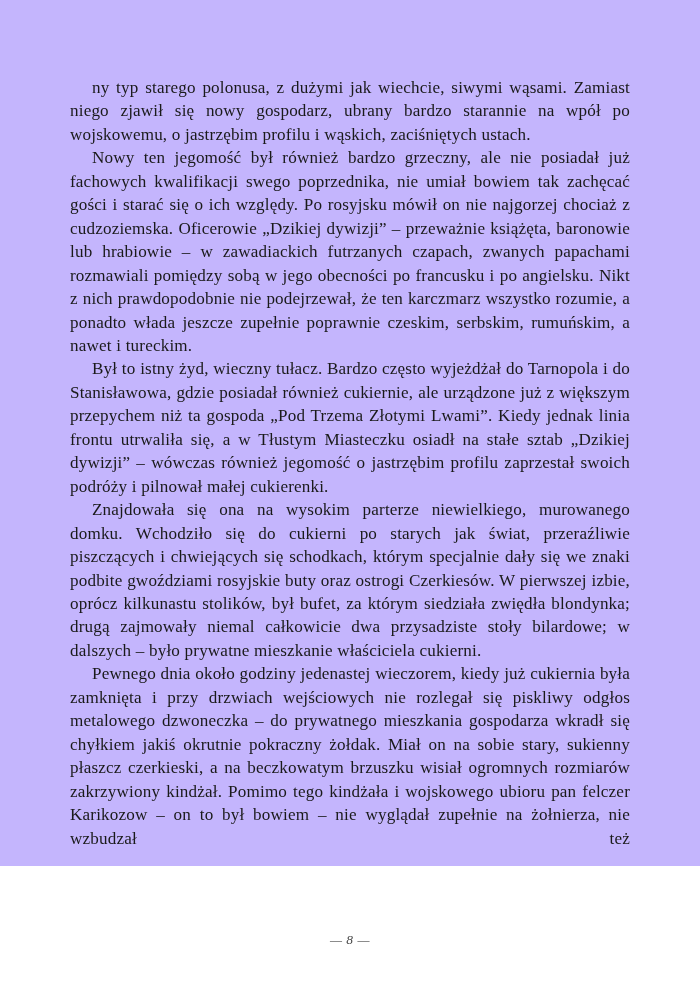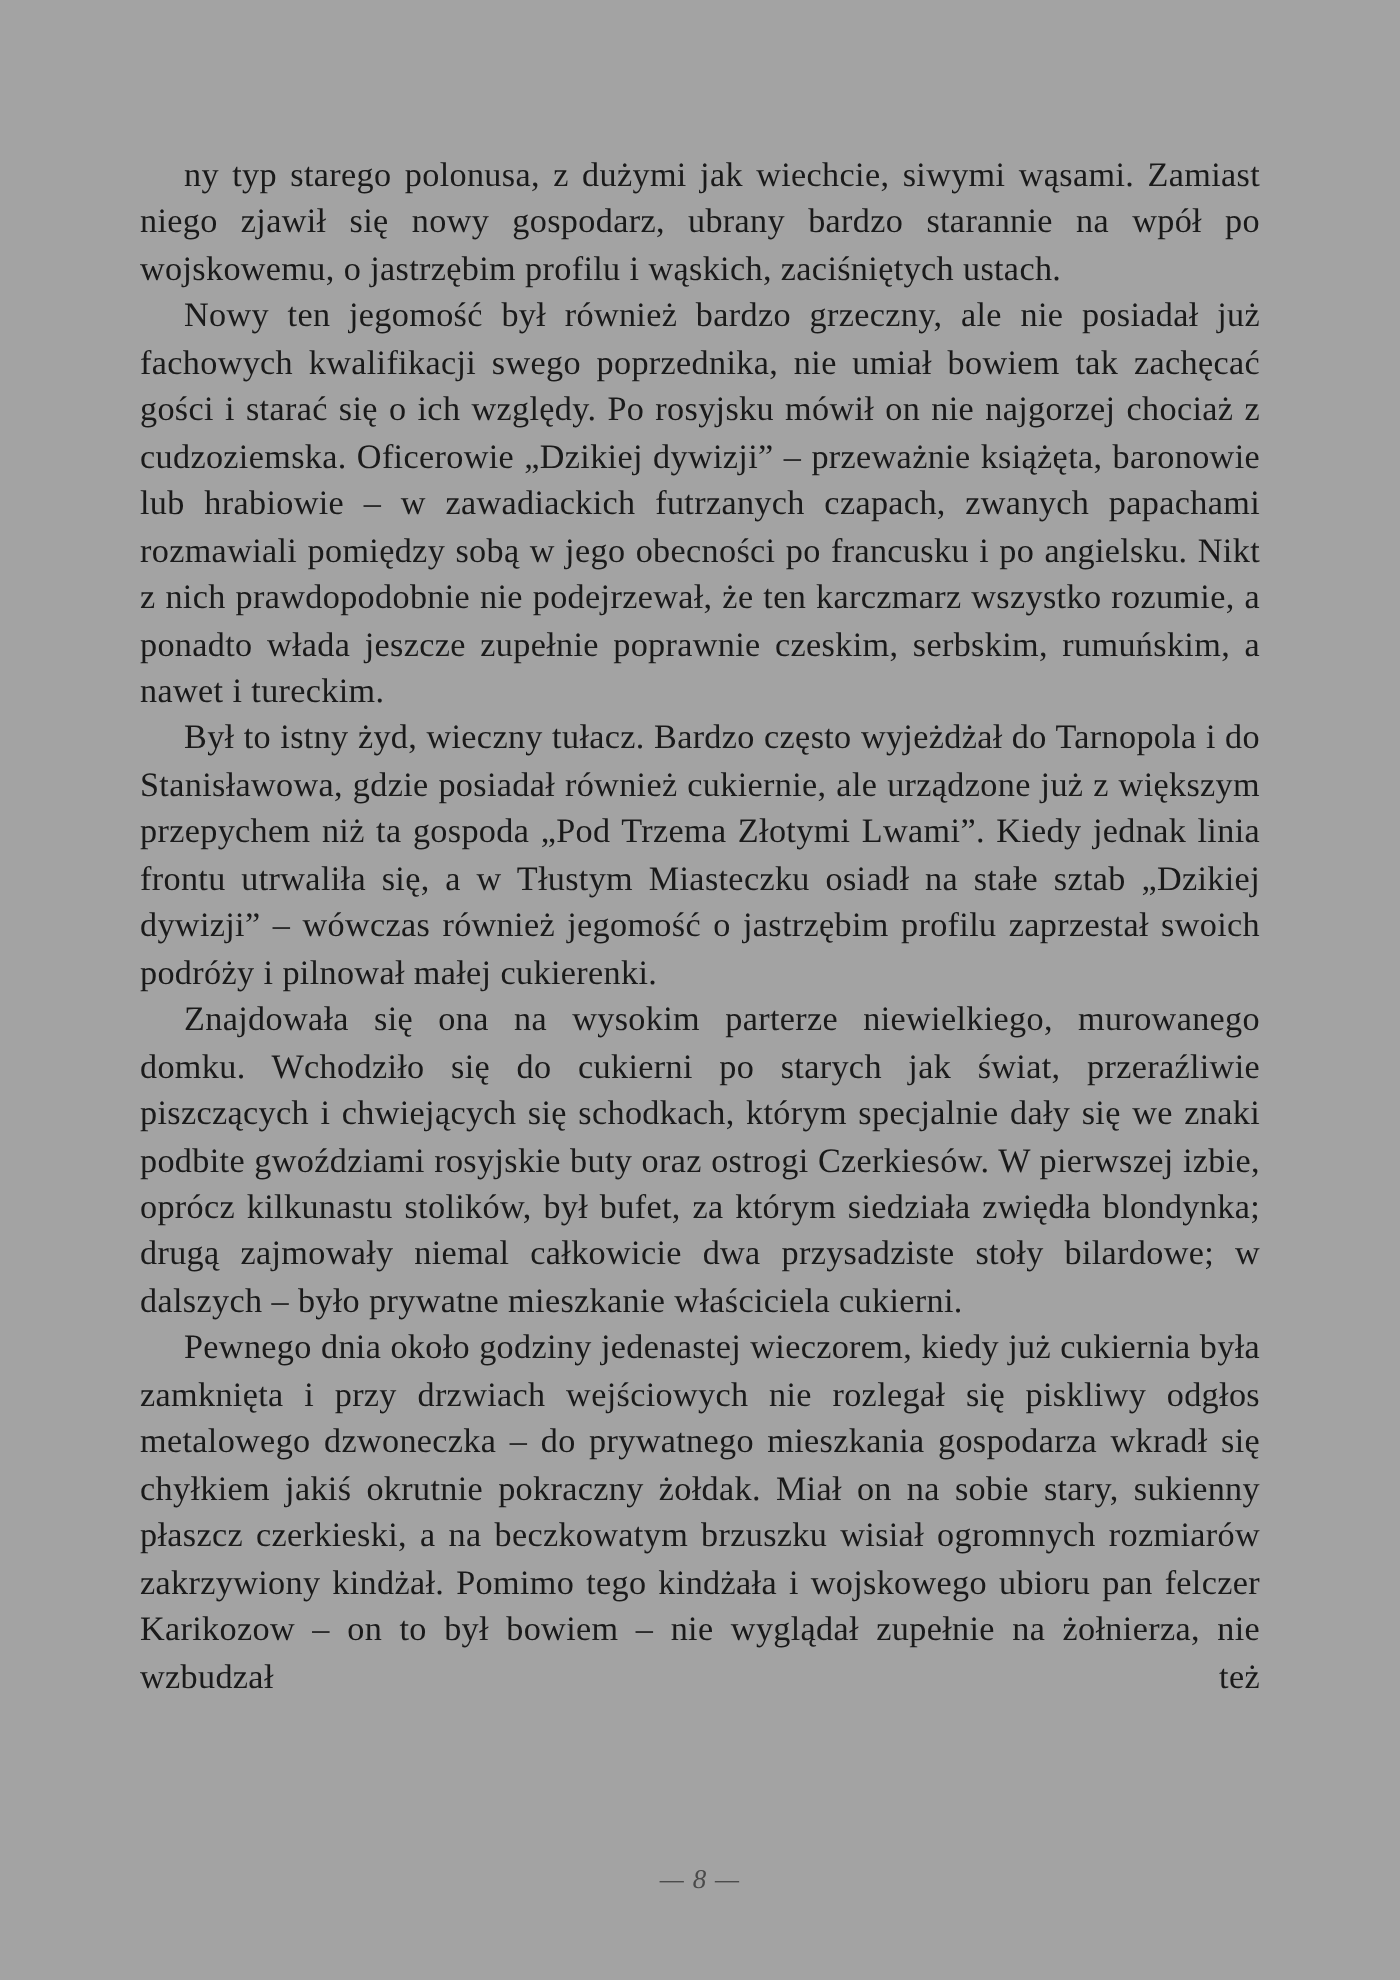--- a/index.html
+++ b/index.html
@@ -13,22 +13,22 @@
     font-family: "Liberation Serif", "DejaVu Serif", serif;
     color: #1a1a1a;
     position: relative;
     overflow: hidden;
   }
   .page {
     position: absolute;
     left: 0;
     top: 0;
     width: 700px;
-    height: 990px;
-    background: #a3a3a3;
+    height: 866px;
+    background: #c4b5fd;
   }
   .text-column {
     position: absolute;
     left: 70px;
     top: 76px;
     width: 560px;
   }
   .para {
     margin: 0;
     text-align: justify;

